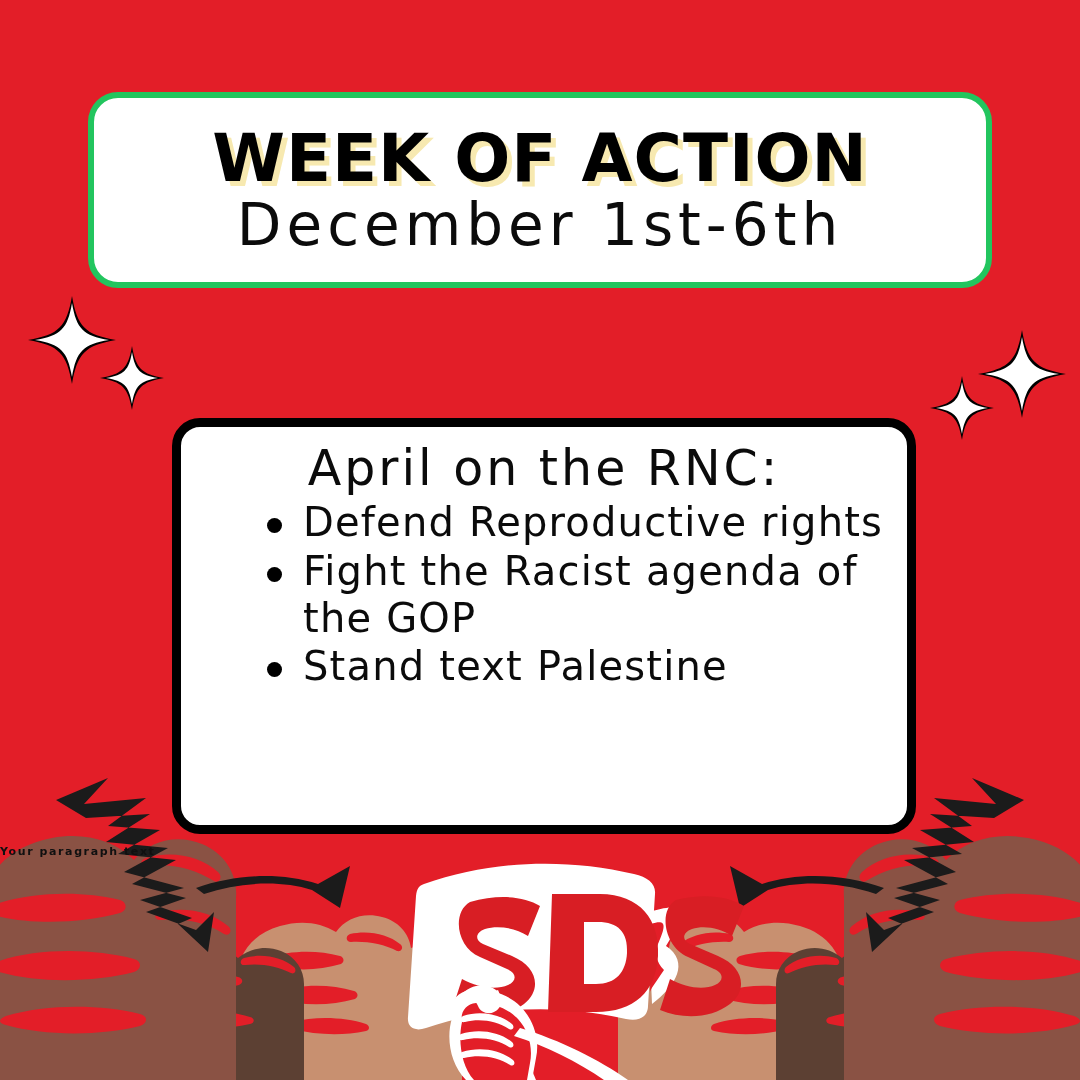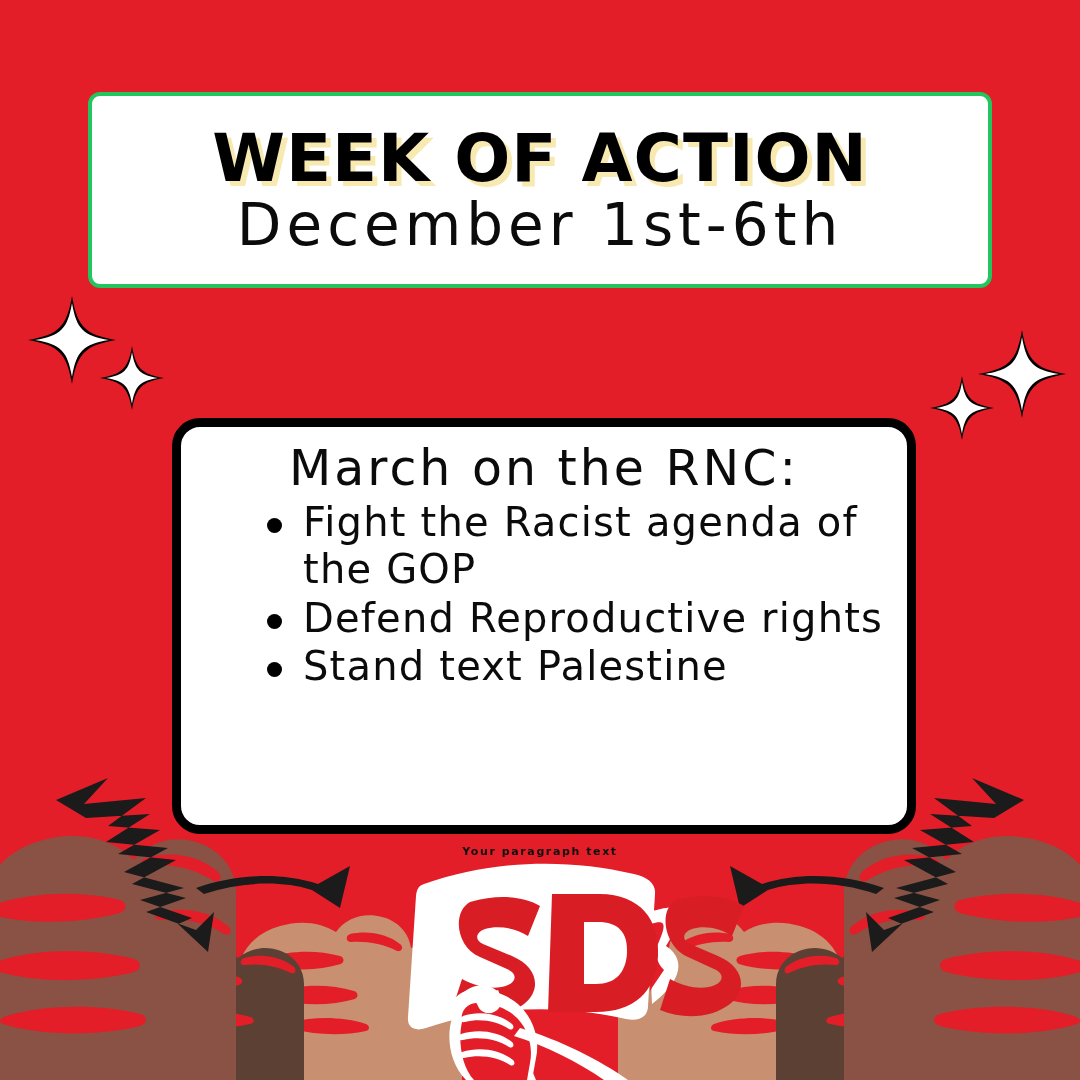--- a/index.html
+++ b/index.html
@@ -29,22 +29,22 @@
   }
 
   
   .title-card {
     position: absolute;
     left: 88px;
     top: 92px;
     width: 904px;
     height: 196px;
     background: #FFFFFF;
-    border: 4px solid #22c55e;
-    border-radius: 12px;
+    border: 6px solid #22c55e;
+    border-radius: 30px;
     box-sizing: border-box;
     display: flex;
     flex-direction: column;
     align-items: center;
     justify-content: center;
     overflow: hidden;
   }
 
   .headline {
     font-family: "DejaVu Sans", sans-serif;
@@ -124,21 +124,21 @@
     background: #000000;
     border-radius: 50%;
   }
 
   
   .paragraph-placeholder {
     position: absolute;
     left: 0;
     right: 0;
     top: 845px;
-    text-align: center;
+    text-align: left;
     font-family: "DejaVu Sans", sans-serif;
     font-weight: 700;
     font-size: 11px;
     letter-spacing: 1.6px;
     color: #101010;
   }
 </style>
 </head>
 <body>
 
@@ -358,23 +358,23 @@
       </g>
     </g>
   </svg>
 
   <div class="title-card">
     <div class="headline">WEEK OF ACTION</div>
     <div class="subhead">December 1st-6th</div>
   </div>
 
   <div class="content-card">
-    <div class="content-heading">March on the RNC:</div>
+    <div class="content-heading">April on the RNC:</div>
     <ul class="bullet-list">
+      <li class="bullet-item">Defend Reproductive rights</li>
       <li class="bullet-item">Fight the Racist agenda of the GOP</li>
-      <li class="bullet-item">Defend Reproductive rights</li>
       <li class="bullet-item">Stand text Palestine</li>
     </ul>
   </div>
 
   <div class="paragraph-placeholder">Your paragraph text</div>
 
 </div>
 
 </body></html>

